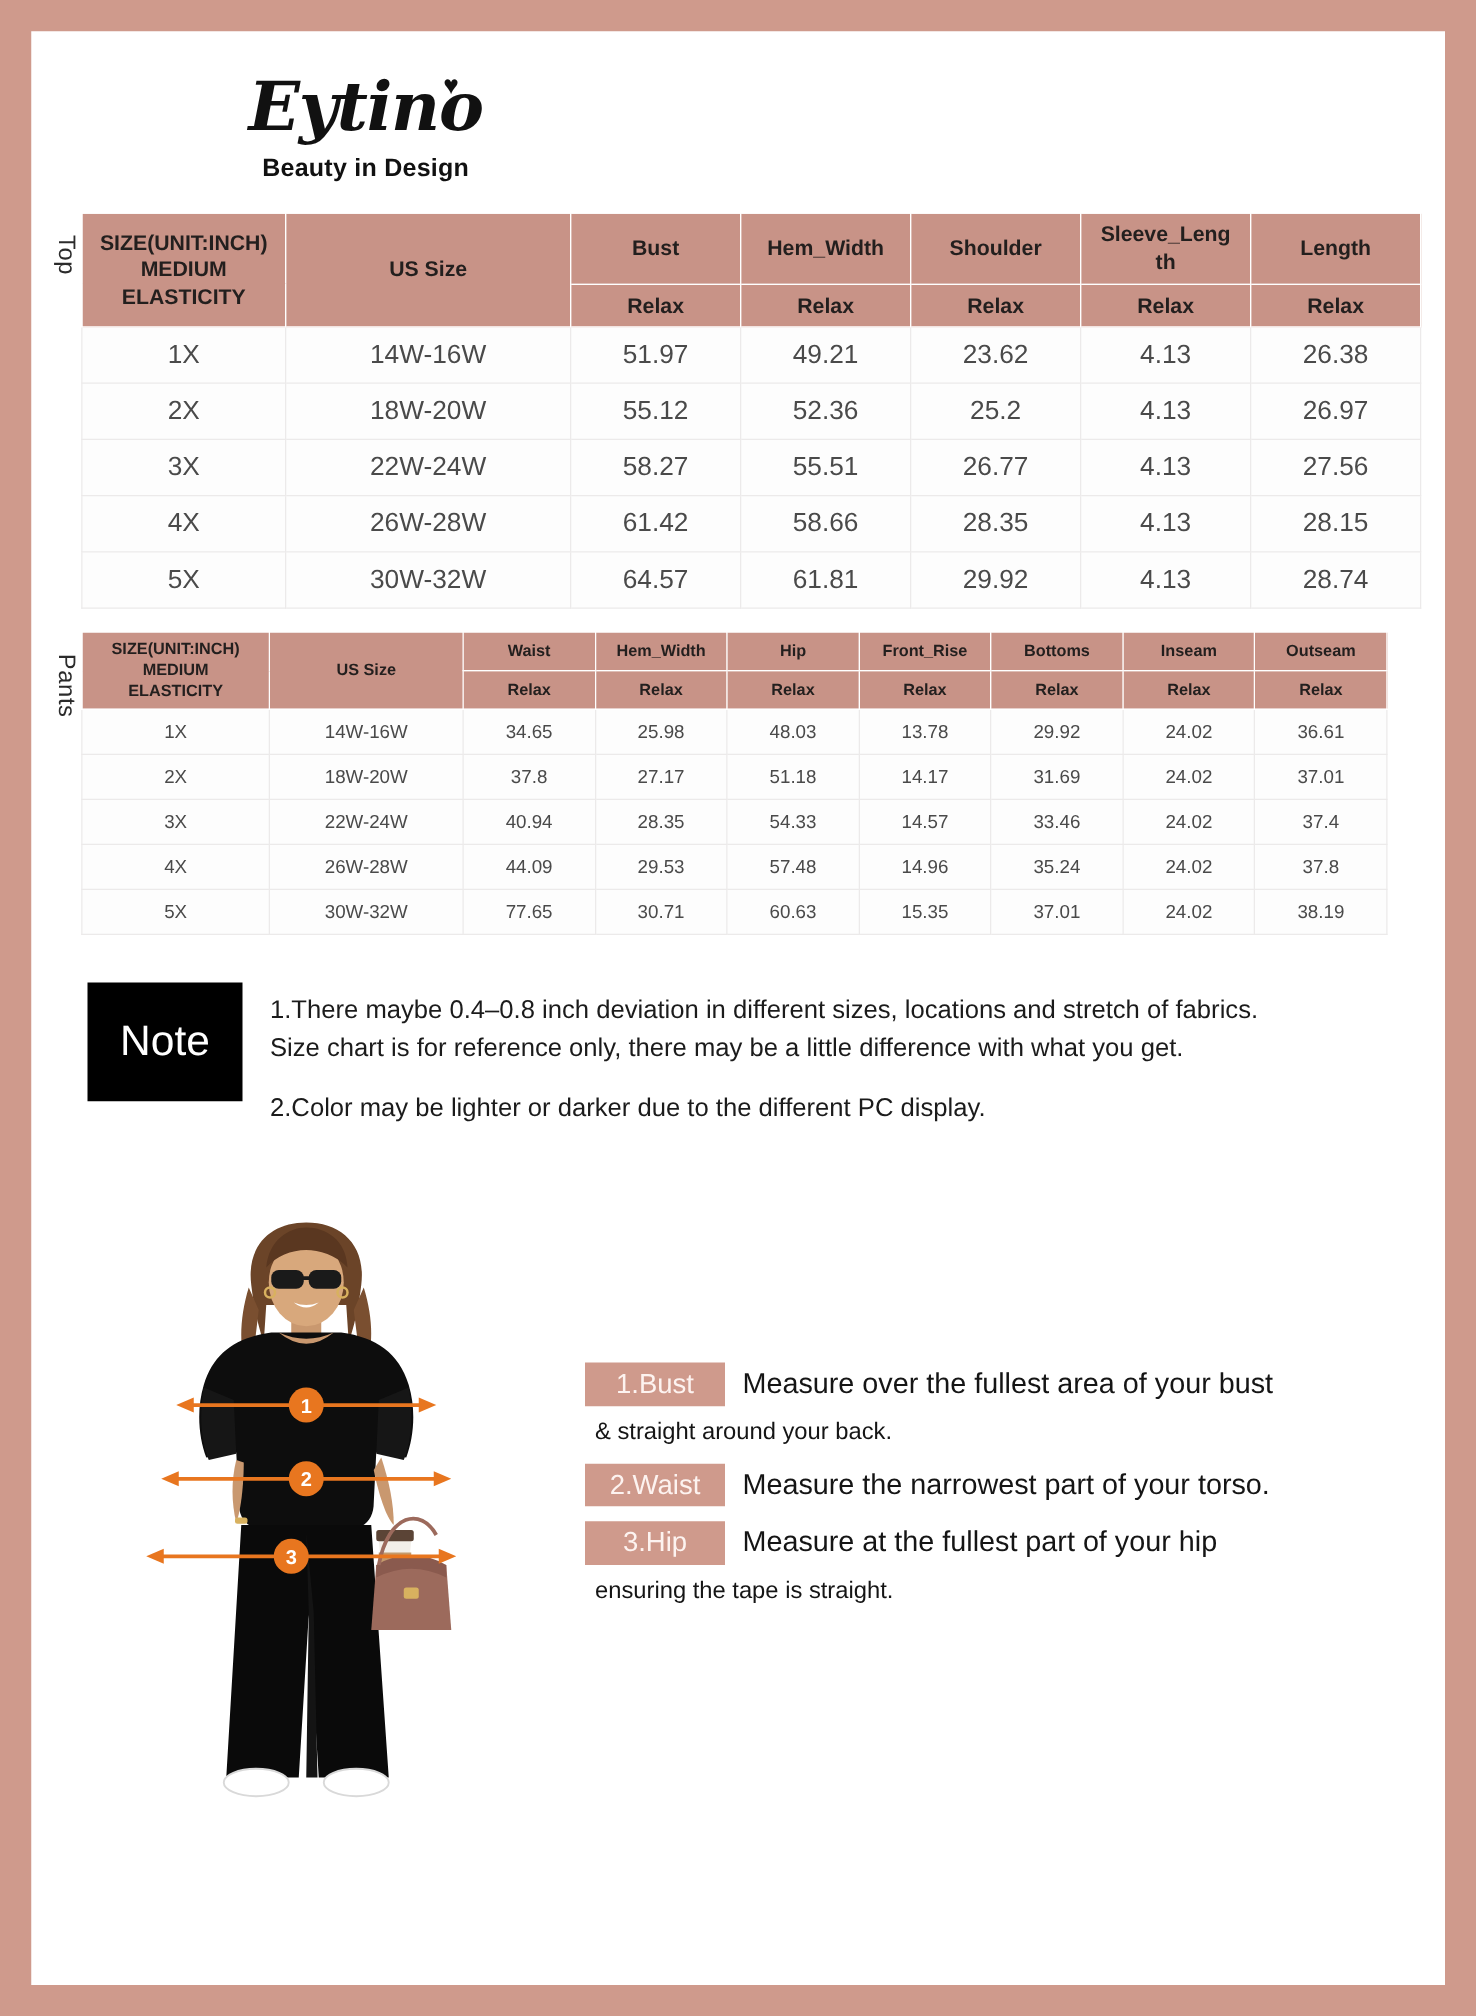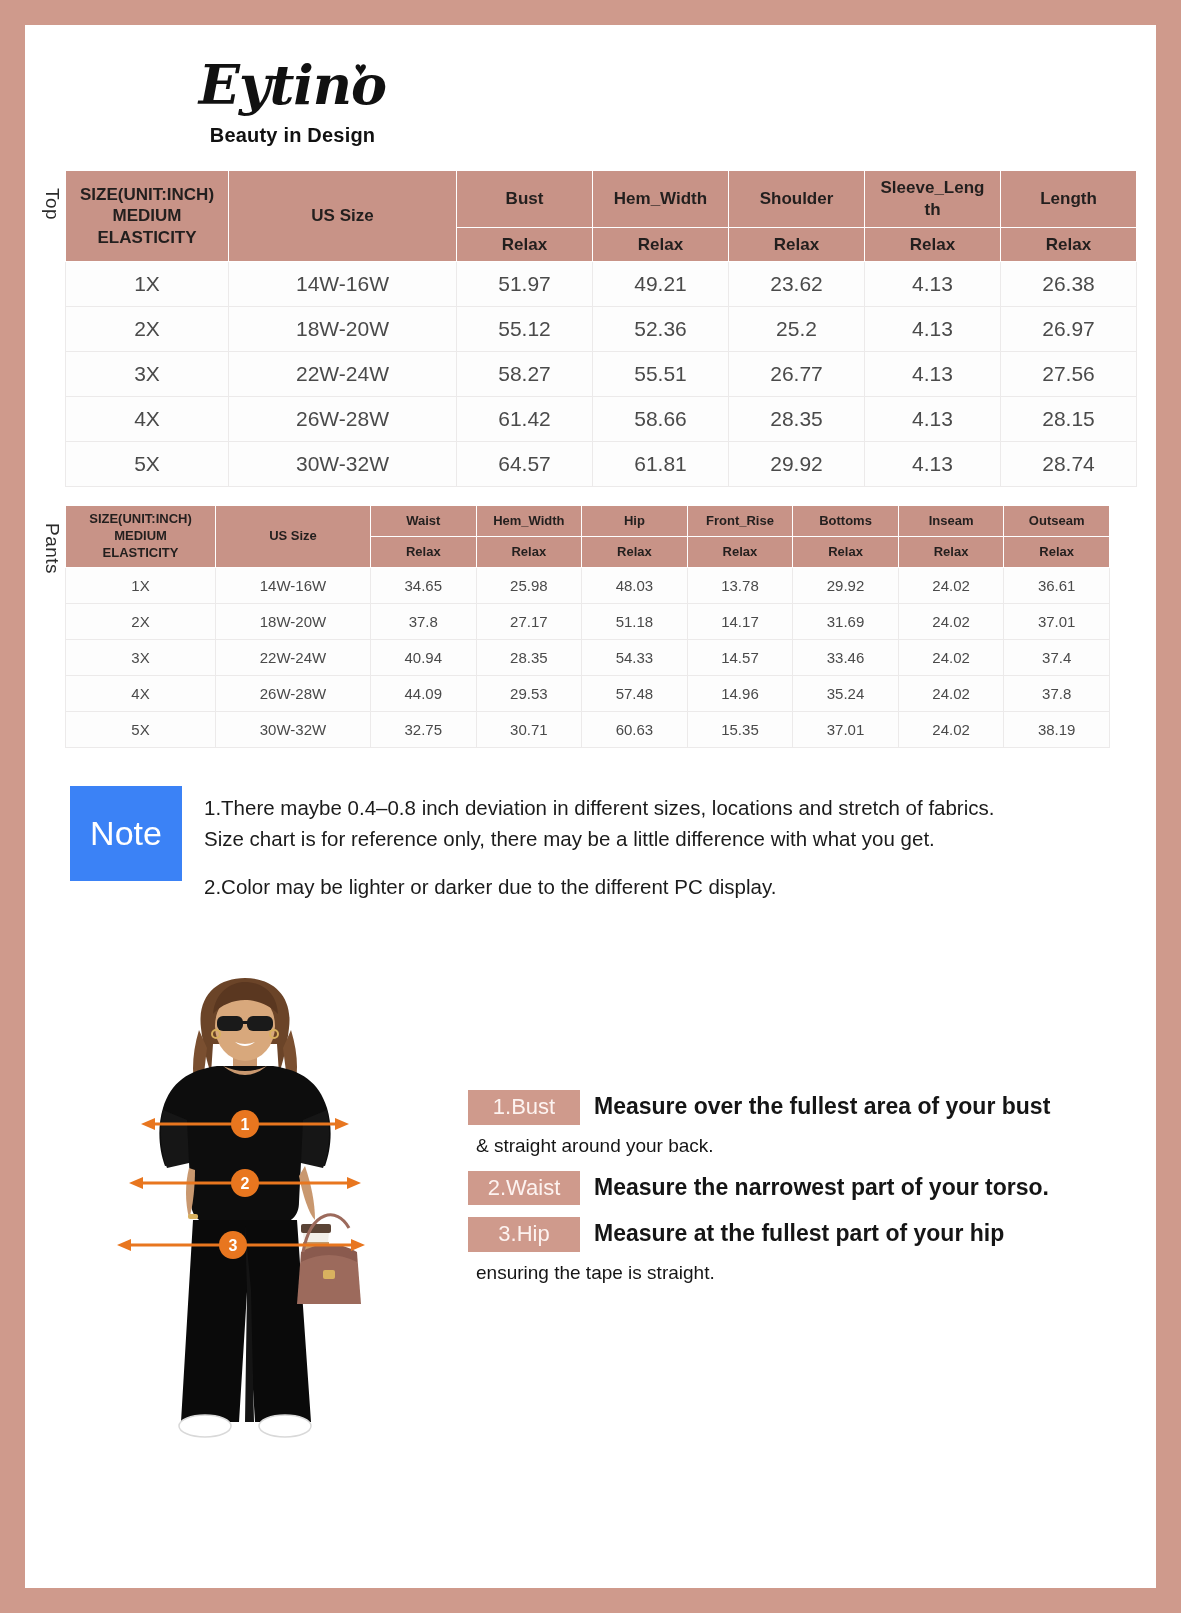--- a/index.html
+++ b/index.html
@@ -129,23 +129,23 @@
 
   .spacer-18 { height: 18px; }
 
   
   .note-section {
     display: flex;
     margin: 38px 0 0 45px;
     width: 1060px;
   }
   .note-badge {
-    width: 112px;
+    width: 124px;
     height: 95px;
-    background: #3b82f6;
+    background: #000000;
     color: #ffffff;
     display: flex;
     align-items: center;
     justify-content: center;
     font-size: 34px;
     flex: none;
   }
   .note-body {
     padding-left: 22px;
     padding-top: 6px;
@@ -199,21 +199,20 @@
     text-align: center;
     flex: none;
     line-height: 1.25;
   }
   .m-text {
     font-size: 23px;
     color: #151515;
     line-height: 1.3;
     padding-left: 14px;
     padding-top: 2px;
-    font-weight: bold;
   }
   .m-cont {
     font-size: 19px;
     color: #151515;
     line-height: 1.3;
     margin-top: 9px;
     padding-left: 8px;
   }
 </style>
 </head>
@@ -403,21 +402,21 @@
           <td>29.53</td>
           <td>57.48</td>
           <td>14.96</td>
           <td>35.24</td>
           <td>24.02</td>
           <td>37.8</td>
         </tr>
         <tr>
           <td>5X</td>
           <td>30W-32W</td>
-          <td>32.75</td>
+          <td>77.65</td>
           <td>30.71</td>
           <td>60.63</td>
           <td>15.35</td>
           <td>37.01</td>
           <td>24.02</td>
           <td>38.19</td>
         </tr>
       </tbody>
     </table>
   </div>

